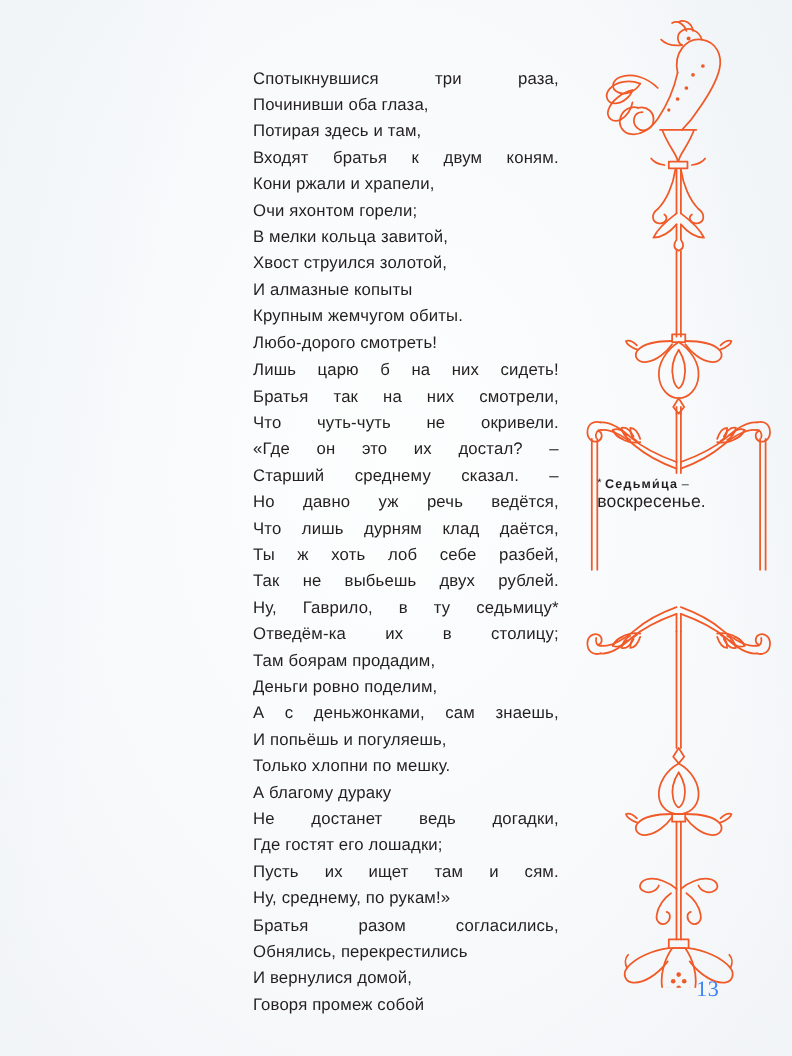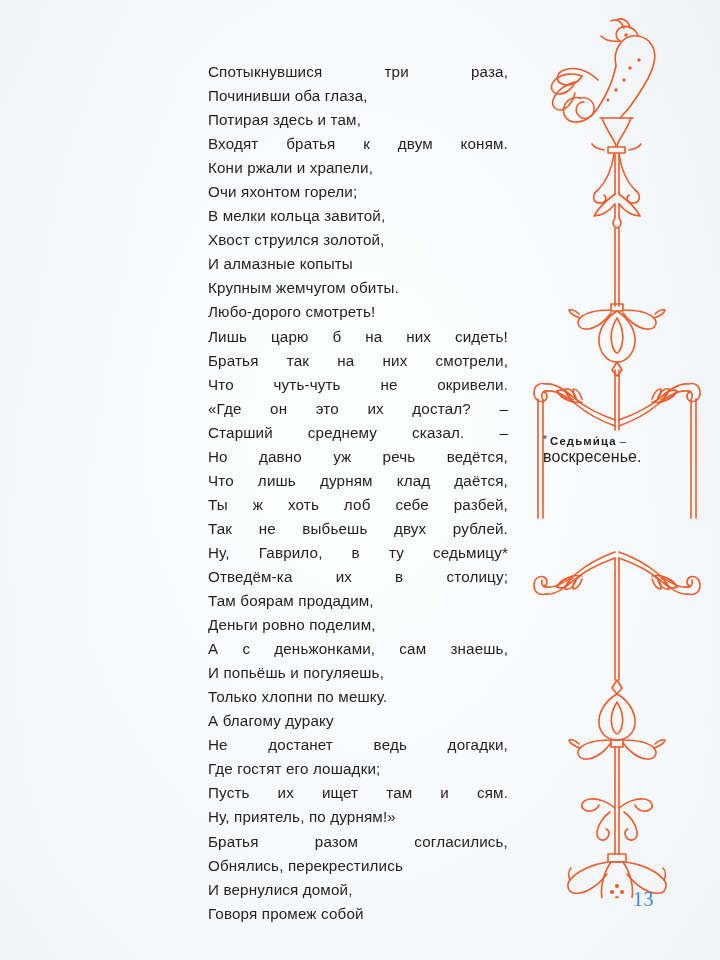--- a/index.html
+++ b/index.html
@@ -41,20 +41,21 @@
     top: 60px;
     width: 300px;
   }
   .verse-line {
     font-size: 15.2px;
     line-height: 24.05px;
     color: #231f20;
     letter-spacing: 0.15px;
     white-space: pre;
     font-weight: 400;
+    margin-left: 22px;
   }
   .verse-line.justified {
     white-space: normal;
     text-align: justify;
     text-align-last: justify;
   }
 
   
   #ornament {
     position: absolute;
@@ -139,21 +140,21 @@
     <div class="verse-line justified">Отведём-ка их в столицу;</div>
     <div class="verse-line">Там боярам продадим,</div>
     <div class="verse-line">Деньги ровно поделим,</div>
     <div class="verse-line justified">А с деньжонками, сам знаешь,</div>
     <div class="verse-line">И попьёшь и погуляешь,</div>
     <div class="verse-line">Только хлопни по мешку.</div>
     <div class="verse-line">А благому дураку</div>
     <div class="verse-line justified">Не достанет ведь догадки,</div>
     <div class="verse-line">Где гостят его лошадки;</div>
     <div class="verse-line justified">Пусть их ищет там и сям.</div>
-    <div class="verse-line">Ну, приятель, по дурням!»</div>
+    <div class="verse-line">Ну, среднему, по рукам!»</div>
     <div class="verse-line justified">Братья разом согласились,</div>
     <div class="verse-line">Обнялись, перекрестились</div>
     <div class="verse-line">И вернулися домой,</div>
     <div class="verse-line">Говоря промеж собой</div>
   </div>
 
   <div id="ornament">
     <svg width="200" height="880" viewBox="0 0 200 880" fill="none" stroke="#f05a28" stroke-width="1.6" stroke-linecap="round" stroke-linejoin="round">
 
       <g>

